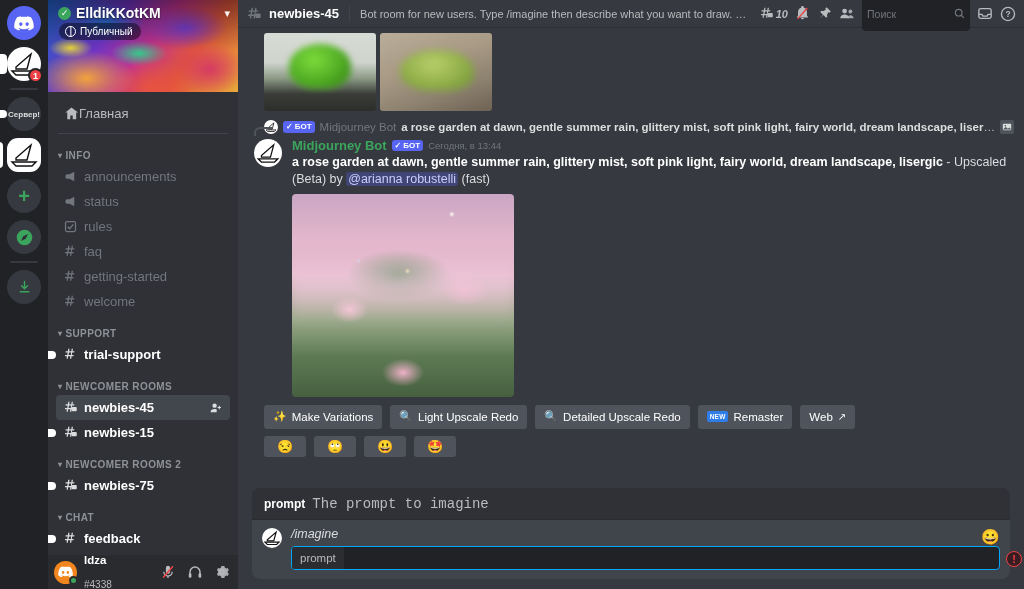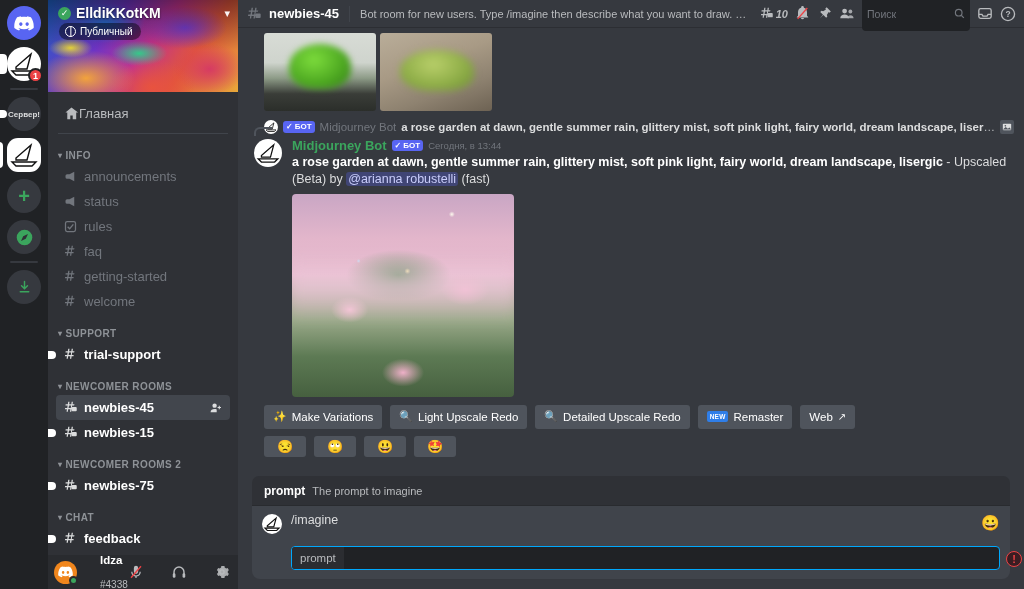--- a/index.html
+++ b/index.html
@@ -106,21 +106,21 @@
   .ch.muted { color: #72767d; }
   .unread-dot {
     position: absolute; left: -8px; top: 50%; transform: translateY(-50%);
     width: 8px; height: 8px; background: #fff; border-radius: 0 4px 4px 0;
   }
   .ch-name { flex: 1; white-space: nowrap; overflow: hidden; text-overflow: ellipsis; }
   .ico { flex: 0 0 auto; display: flex; align-items: center; }
 
   .user-bar {
     height: 34px; background: #292b2f; display: flex; align-items: center;
-    padding: 0 6px; gap: 23px; flex: 0 0 34px;
+    padding: 0 6px; gap: 7px; flex: 0 0 34px;
   }
   .avatar-sm { width: 23px; height: 23px; border-radius: 50%;
     background: #f0861d; position: relative; flex: 0 0 auto;
     display:flex; align-items:center; justify-content:center; }
   .status-dot {
     position: absolute; right: -1px; bottom: -1px; width: 9px; height: 9px;
     background: #3ba55d; border-radius: 50%; border: 2px solid #292b2f;
   }
   .uinfo { flex: 1; min-width: 0; line-height: 1.1; }
   .uname { color: #fff; font-size: 11.5px; font-weight: 600; }
@@ -227,30 +227,30 @@
     display: flex; align-items: center; justify-content: center; font-size: 13px; }
 
   
   .composer-wrap { padding: 0 14px 10px; flex: 0 0 auto; }
   .autocomplete {
     background: #2f3136; border-radius: 7px 7px 0 0; padding: 8px 12px 7px;
     border-bottom: 1px solid #292b2f;
     display: flex; align-items: baseline; gap: 7px;
   }
   .ac-key { color: #fff; font-size: 12px; font-weight: bold; }
-  .ac-desc { color: #b9bbbe; font-size: 11px; }
+  .ac-desc { color: #b9bbbe; font-size: 14px; font-family: Liberation Mono, monospace; }
   .composer {
     background: #40444b; border-radius: 0 0 8px 8px; padding: 7px 10px 9px;
     display: flex; gap: 9px; position: relative;
   }
   .comp-av { width: 20px; height: 20px; border-radius: 50%; background: #fff;
     flex: 0 0 auto; display:flex; align-items:center; justify-content:center; overflow:hidden;
     margin-top: 1px; }
   .comp-main { flex: 1; min-width: 0; }
-  .slash { color: #dcddde; font-size: 12.5px; padding-bottom: 19px; }
+  .slash { color: #dcddde; font-size: 12.5px; padding-bottom: 5px; font-style: italic; }
   .arg-box {
     background: #202225; border: 1px solid #00a8fc; border-radius: 4px;
     display: flex; align-items: stretch; overflow: hidden;
   }
   .arg-key { background: #2b2d31; color: #b9bbbe; font-size: 11.5px;
     padding: 5px 8px; flex: 0 0 auto; display: flex; align-items: flex-start; }
   .arg-val { color: #dcddde; font-size: 11.5px; padding: 5px 7px; line-height: 1.5;
     word-break: break-all; flex: 1; }
   .sp-underline { text-decoration: underline wavy #e8a33d; text-underline-offset: 3px; }
   .emoji-btn { color: #b9bbbe; font-size: 15px; position: absolute; right: 10px; top: 8px; }

